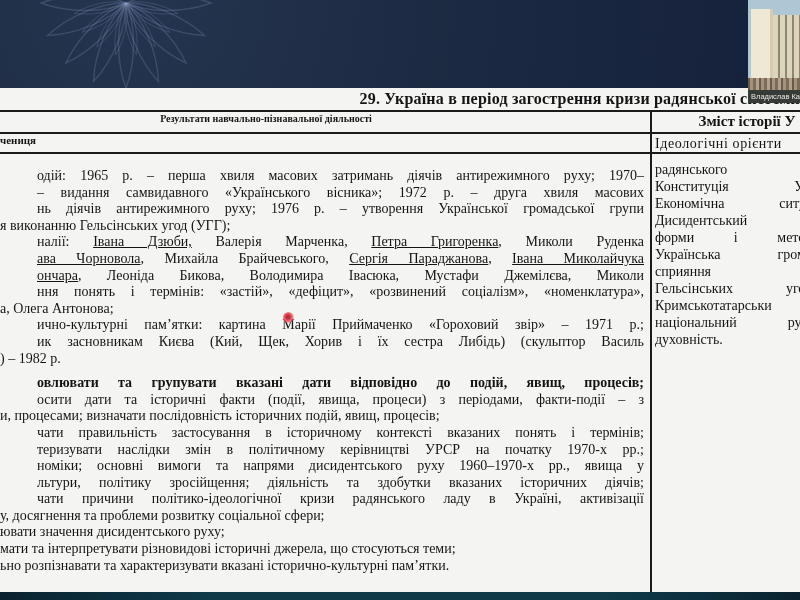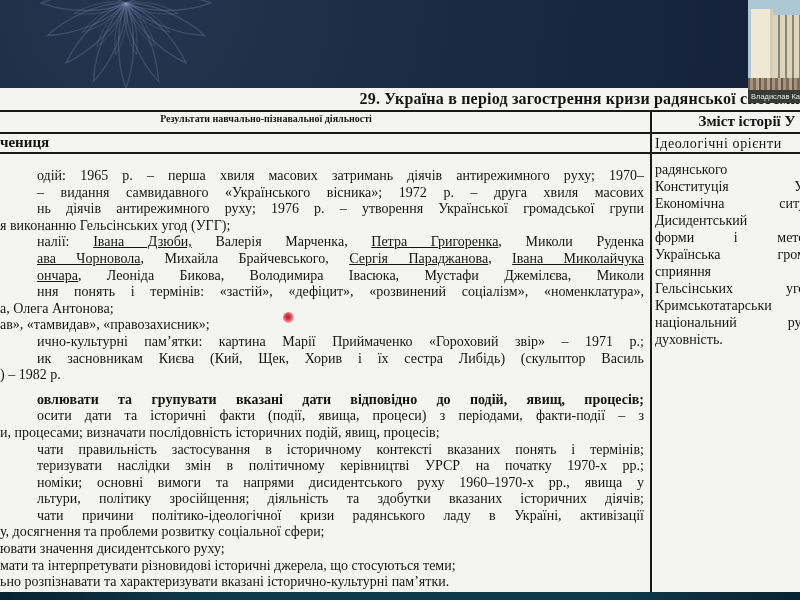--- a/index.html
+++ b/index.html
@@ -43,21 +43,21 @@
   .hl3{top:64px;height:2px;}
   .vline{position:absolute;left:650px;top:22px;width:2px;height:482px;background:#1b1b1b;}
   .col-left-header{
     position:absolute;top:25px;left:0;width:598px;box-sizing:border-box;padding-right:66px;
     text-align:center;font-weight:bold;font-size:10px;white-space:nowrap;
   }
   .col-right-header{
     position:absolute;top:25px;left:652px;width:190px;
     text-align:center;font-weight:bold;font-size:15px;white-space:nowrap;
   }
-  .subheader-left{position:absolute;top:46px;left:0;font-weight:bold;font-size:15px;white-space:nowrap;}
+  .subheader-left{position:absolute;top:46px;left:0;font-weight:bold;font-size:11px;white-space:nowrap;}
   .right-intro{position:absolute;top:48px;left:655px;width:157px;font-size:14px;letter-spacing:0.6px;white-space:nowrap;}
   .lcol{position:absolute;top:80px;left:0;width:644px;font-size:14px;line-height:16.6px;}
   .line{text-align:justify;}
   .line.j{text-align-last:justify;padding-left:37px;}
   .line.l{text-align-last:left;}
   .line.gap{margin-top:8px;font-weight:bold;}
   .und{text-decoration:underline;}
   .rcol{position:absolute;top:73px;left:655px;width:157px;font-size:14px;line-height:17px;}
   .rline{text-align:left;white-space:nowrap;}
   .rline.j{text-align:justify;text-align-last:justify;white-space:normal;}
@@ -115,21 +115,20 @@
   <div class="lcol">
       <div class="line j"><span>одій: 1965 р. – перша хвиля масових затримань діячів антирежимного руху; 1970–</span></div>
       <div class="line j"><span>– видання самвидавного «Українського вісника»; 1972 р. – друга хвиля масових</span></div>
       <div class="line j"><span>нь діячів антирежимного руху; 1976 р. – утворення Української громадської групи</span></div>
       <div class="line l"><span>я виконанню Гельсінських угод (УГГ);</span></div>
       <div class="line j"><span>налії: </span><span class="und">Івана Дзюби,</span><span> Валерія Марченка, </span><span class="und">Петра Григоренка</span><span>, Миколи Руденка</span></div>
       <div class="line j"><span class="und">ава Чорновола</span><span>, Михайла Брайчевського, </span><span class="und">Сергія Параджанова</span><span>, </span><span class="und">Івана Миколайчука</span></div>
       <div class="line j"><span class="und">ончара</span><span>, Леоніда Бикова, Володимира Івасюка, Мустафи Джемілєва, Миколи</span></div>
       <div class="line j"><span>ння понять і термінів: «застій», «дефіцит», «розвинений соціалізм», «номенклатура»,</span></div>
       <div class="line l"><span>а, Олега Антонова;</span></div>
-      <div class="line l"><span>ав», «тамвидав», «правозахисник»;</span></div>
       <div class="line j"><span>ично-культурні пам’ятки: картина Марії Приймаченко «Гороховий звір» – 1971 р.;</span></div>
       <div class="line j"><span>ик засновникам Києва (Кий, Щек, Хорив і їх сестра Либідь) (скульптор Василь</span></div>
       <div class="line l"><span>) – 1982 р.</span></div>
       <div class="line j gap"><span>овлювати та групувати вказані дати відповідно до подій, явищ, процесів;</span></div>
       <div class="line j"><span>осити дати та історичні факти (події, явища, процеси) з періодами, факти-події – з</span></div>
       <div class="line l"><span>и, процесами; визначати послідовність історичних подій, явищ, процесів;</span></div>
       <div class="line j"><span>чати правильність застосування в історичному контексті вказаних понять і термінів;</span></div>
       <div class="line j"><span>теризувати наслідки змін в політичному керівництві УРСР на початку 1970-х рр.;</span></div>
       <div class="line j"><span>номіки; основні вимоги та напрями дисидентського руху 1960–1970-х рр., явища у</span></div>
       <div class="line j"><span>льтури, політику зросійщення; діяльність та здобутки вказаних історичних діячів;</span></div>

